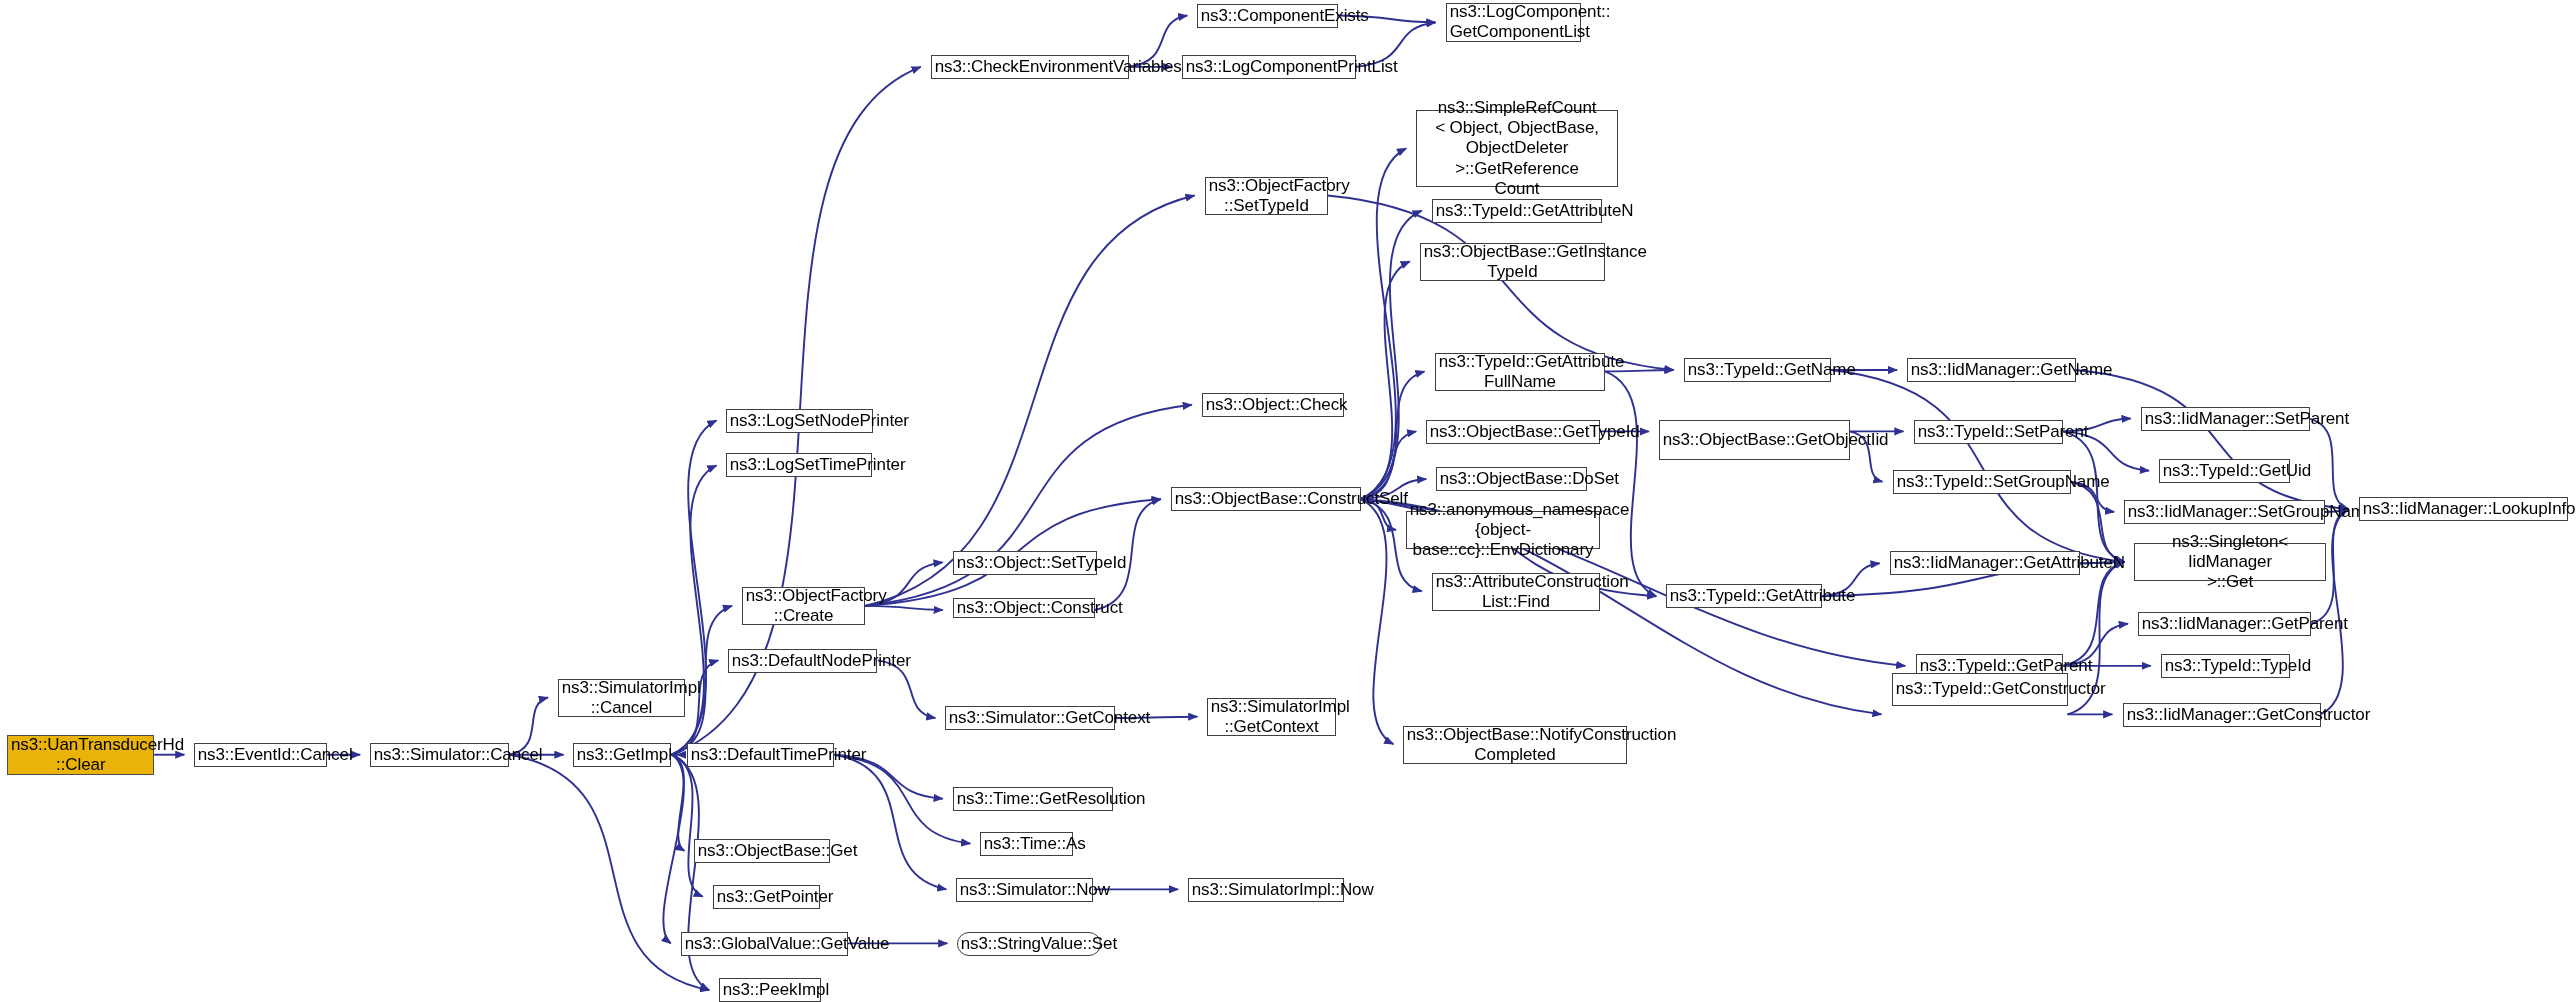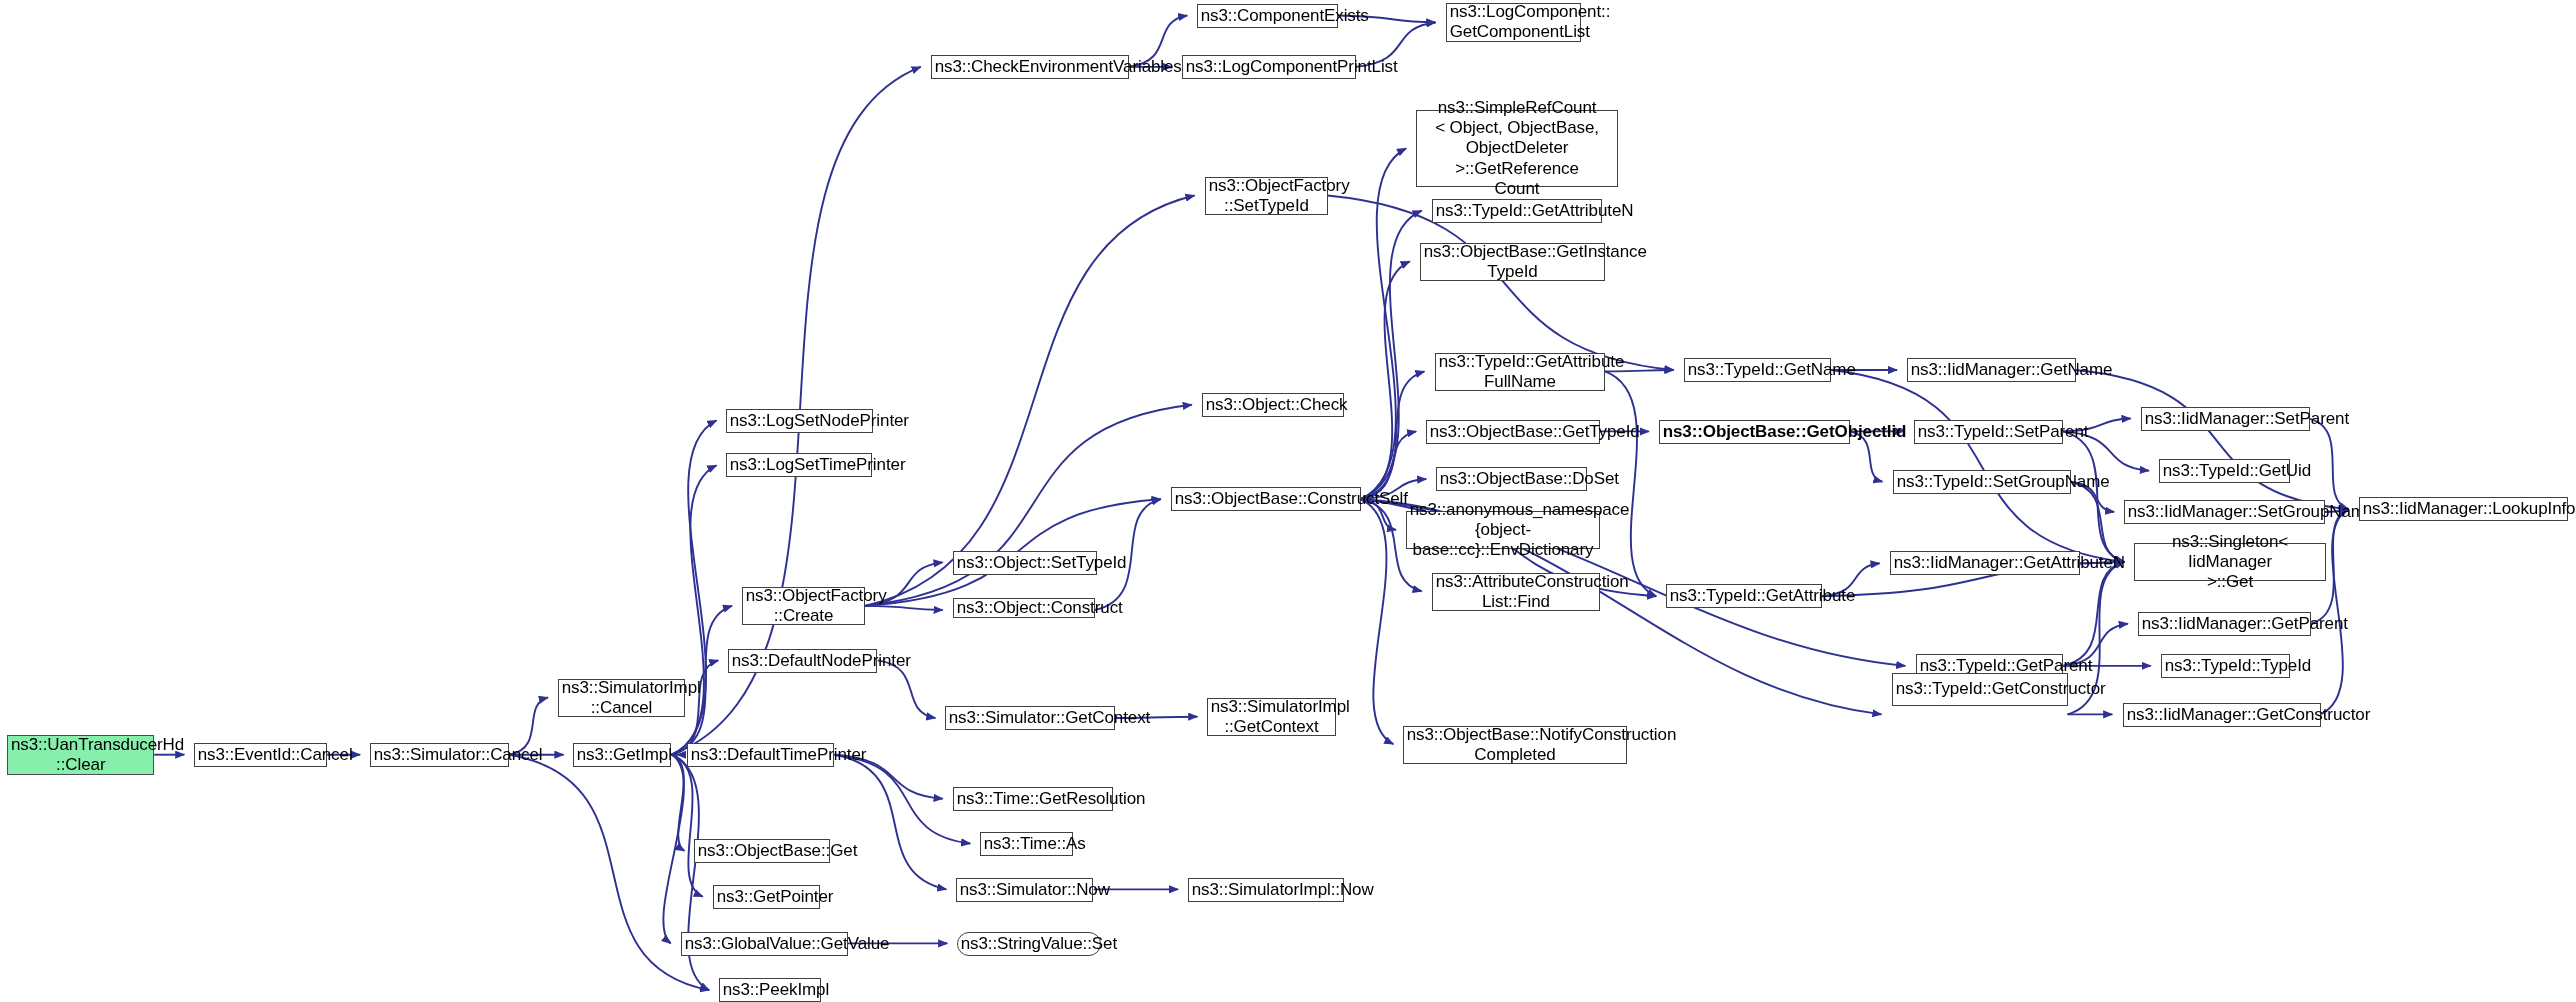--- a/index.html
+++ b/index.html
@@ -13,21 +13,21 @@
     border:1.4px solid #404040;
     display:flex;align-items:center;justify-content:center;
     text-align:center;
     font-size:17px;
     line-height:1.18;
     color:#000000;
     white-space:pre-line;
     letter-spacing:-0.1px;
     padding:0.9px 2.7px;
   }
-  .node.root{background:#86efac;border-color:#4d4d4d;}
+  .node.root{background:#eab308;border-color:#4d4d4d;}
   .node span{display:block;width:100%;}
 </style>
 </head>
 <body>
 
 <div id="canvas">
   <svg id="edges" viewBox="0 0 2812 1094">
     <defs>
       <marker id="ah" markerWidth="11" markerHeight="9" refX="10" refY="4.5" orient="auto" markerUnits="userSpaceOnUse">
         <path d="M0,0 L11,4.5 L0,9 z" fill="#2e3191"></path>
@@ -155,21 +155,21 @@
       <div class="node" style="left: 1426px; top: 420px; width: 174px; height: 24px;"><span>ns3::ObjectBase::GetTypeId</span></div>
       <div class="node" style="left: 1436px; top: 467px; width: 151px; height: 24px; text-align: center;"><span>ns3::ObjectBase::DoSet</span></div>
       <div class="node" style="left: 1406px; top: 511px; width: 194px; height: 38px;"><span>ns3::anonymous_namespace
 {object-base::cc}::EnvDictionary</span></div>
       <div class="node" style="left: 1432px; top: 573px; width: 168px; height: 38px;"><span>ns3::AttributeConstruction
 List::Find</span></div>
       <div class="node" style="left: 1403px; top: 726px; width: 224px; height: 38px;"><span>ns3::ObjectBase::NotifyConstruction
 Completed</span></div>
       <div class="node" style="left: 1684px; top: 358px; width: 147px; height: 24px;"><span>ns3::TypeId::GetName</span></div>
       <div class="node" style="left: 1907px; top: 358px; width: 169px; height: 24px;"><span>ns3::IidManager::GetName</span></div>
-      <div class="node" style="left: 1659px; top: 420px; width: 191px; height: 24px; font-weight: bold;"><span>ns3::ObjectBase::GetObjectIid</span></div>
+      <div class="node" style="left: 1659px; top: 420px; width: 191px; height: 40px;"><span>ns3::ObjectBase::GetObjectIid</span></div>
       <div class="node" style="left: 1914px; top: 420px; width: 149px; height: 24px;"><span>ns3::TypeId::SetParent</span></div>
       <div class="node" style="left: 1893px; top: 470px; width: 178px; height: 24px;"><span>ns3::TypeId::SetGroupName</span></div>
       <div class="node" style="left: 1666px; top: 584px; width: 156px; height: 24px;"><span>ns3::TypeId::GetAttribute</span></div>
       <div class="node" style="left: 1890px; top: 551px; width: 190px; height: 24px;"><span>ns3::IidManager::GetAttributeN</span></div>
       <div class="node" style="left: 1916px; top: 654px; width: 147px; height: 24px;"><span>ns3::TypeId::GetParent</span></div>
       <div class="node" style="left: 1892px; top: 673px; width: 176px; height: 33px;"><span>ns3::TypeId::GetConstructor</span></div>
       <div class="node" style="left: 2141px; top: 407px; width: 169px; height: 24px;"><span>ns3::IidManager::SetParent</span></div>
       <div class="node" style="left: 2159px; top: 459px; width: 131px; height: 24px;"><span>ns3::TypeId::GetUid</span></div>
       <div class="node" style="left: 2124px; top: 500px; width: 201px; height: 24px;"><span>ns3::IidManager::SetGroupName</span></div>
       <div class="node" style="left: 2134px; top: 543px; width: 192px; height: 38px;"><span>ns3::Singleton&lt; IidManager

